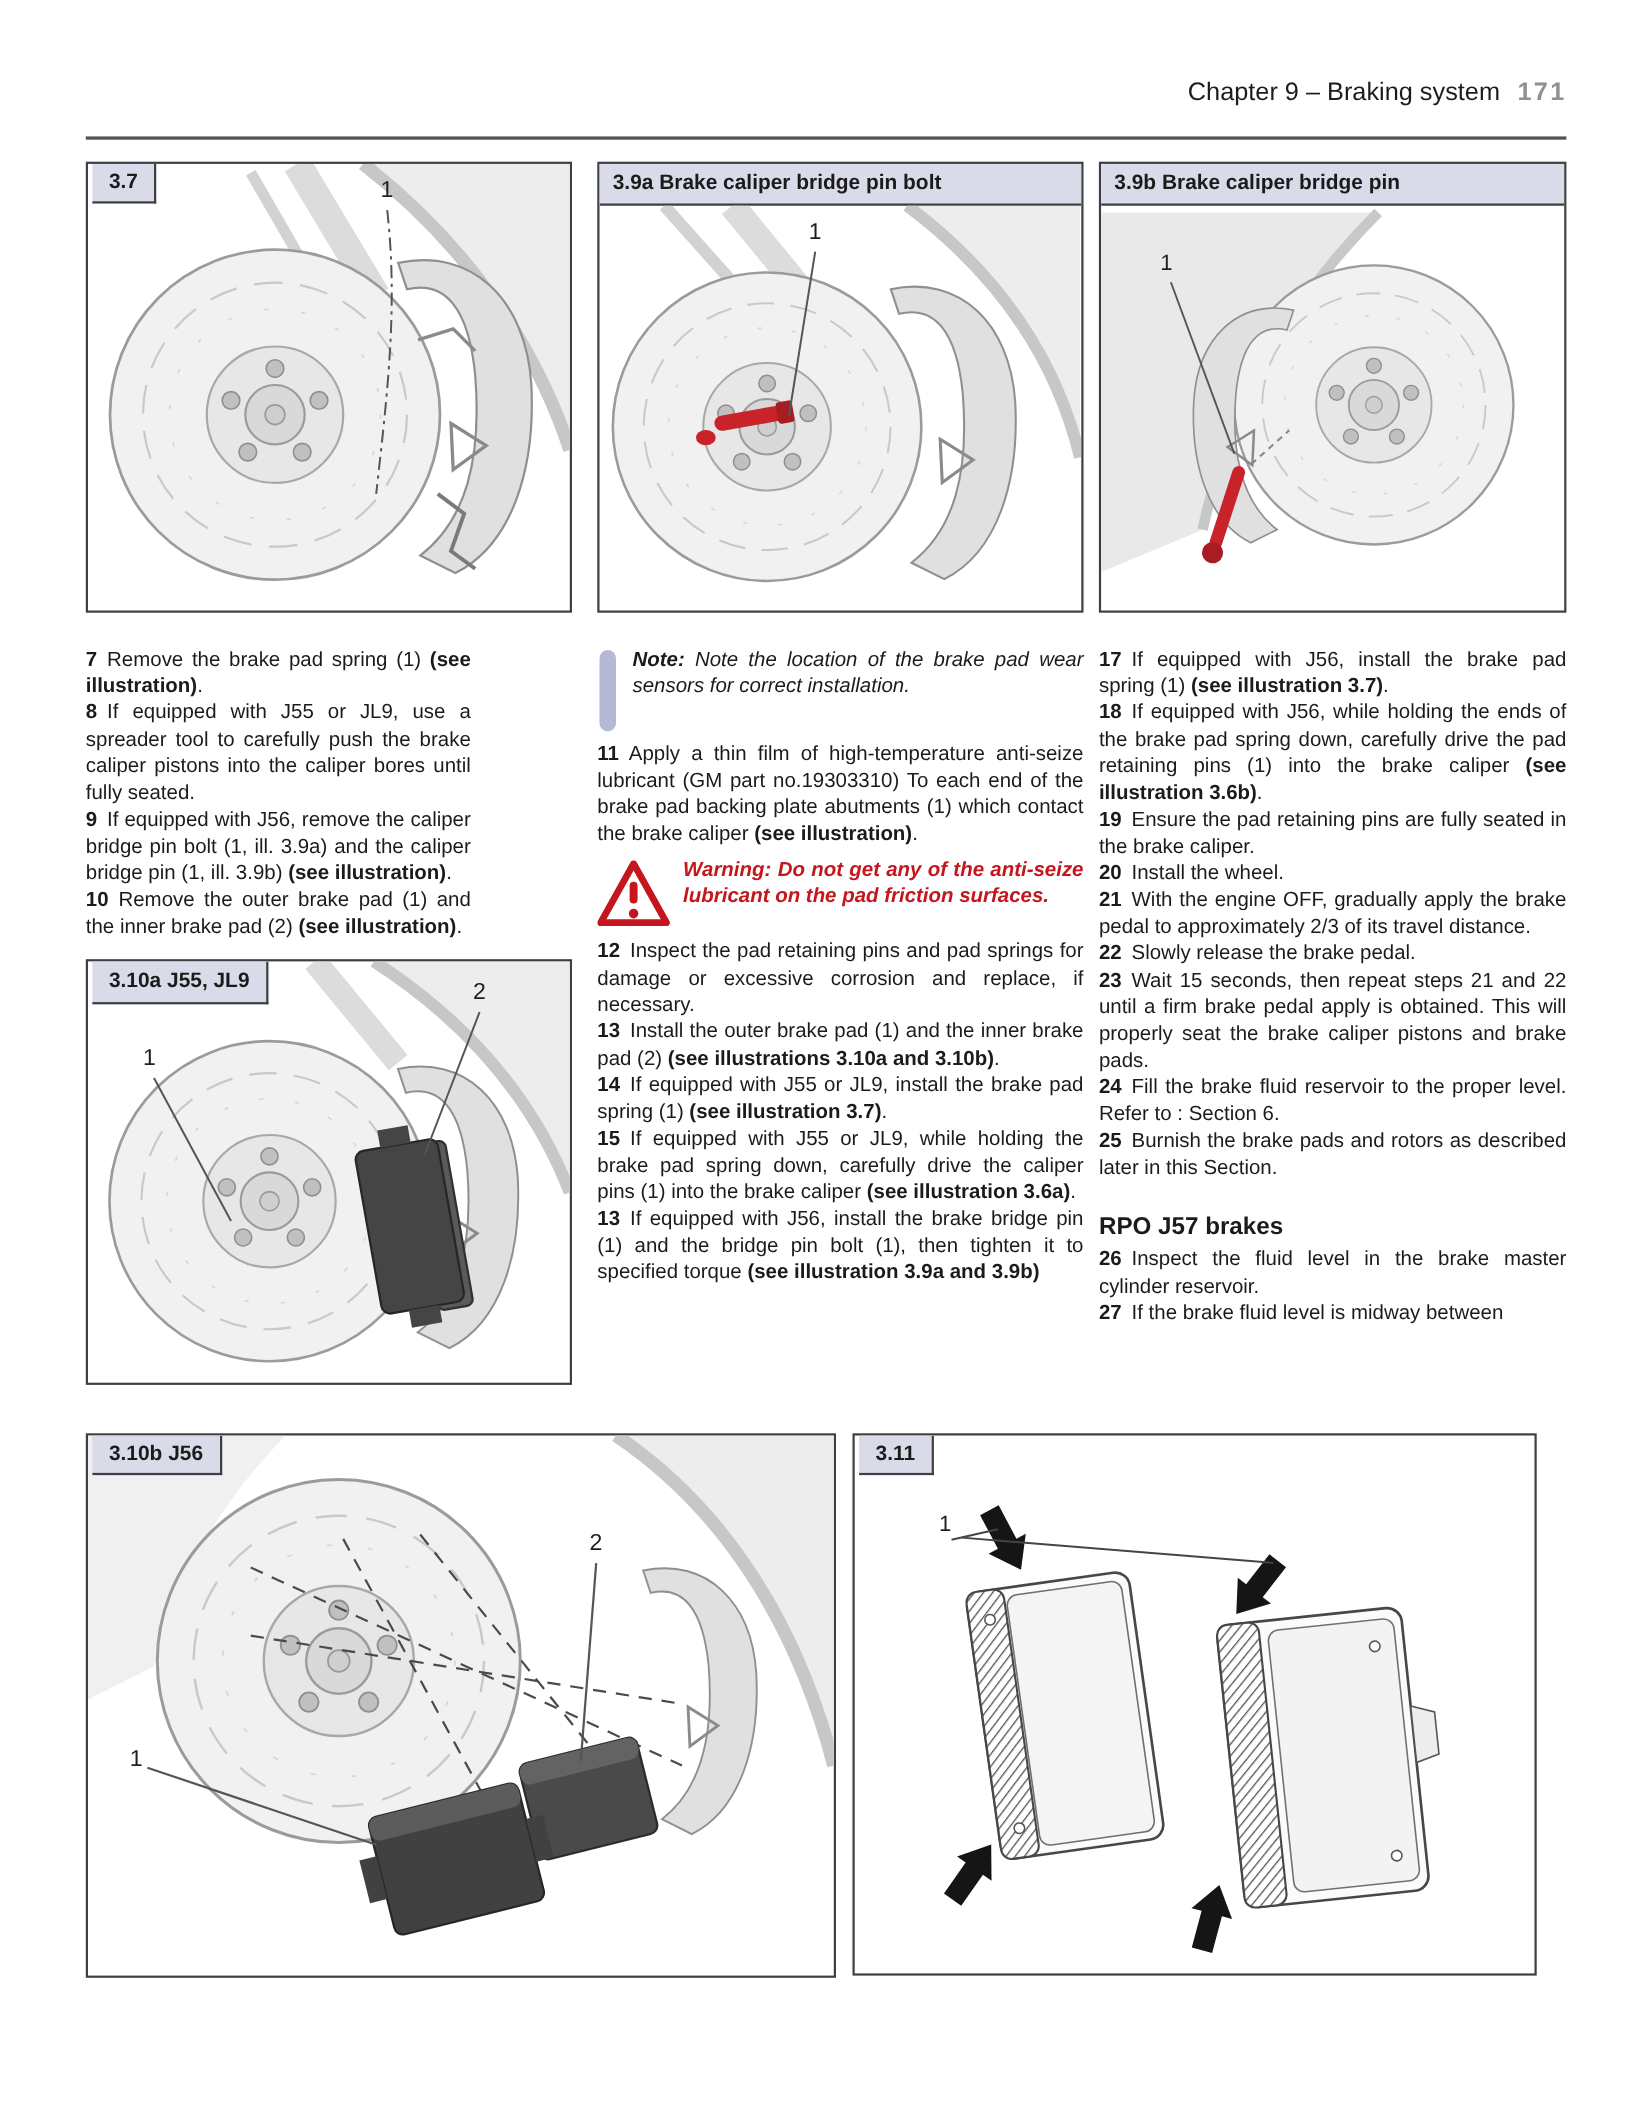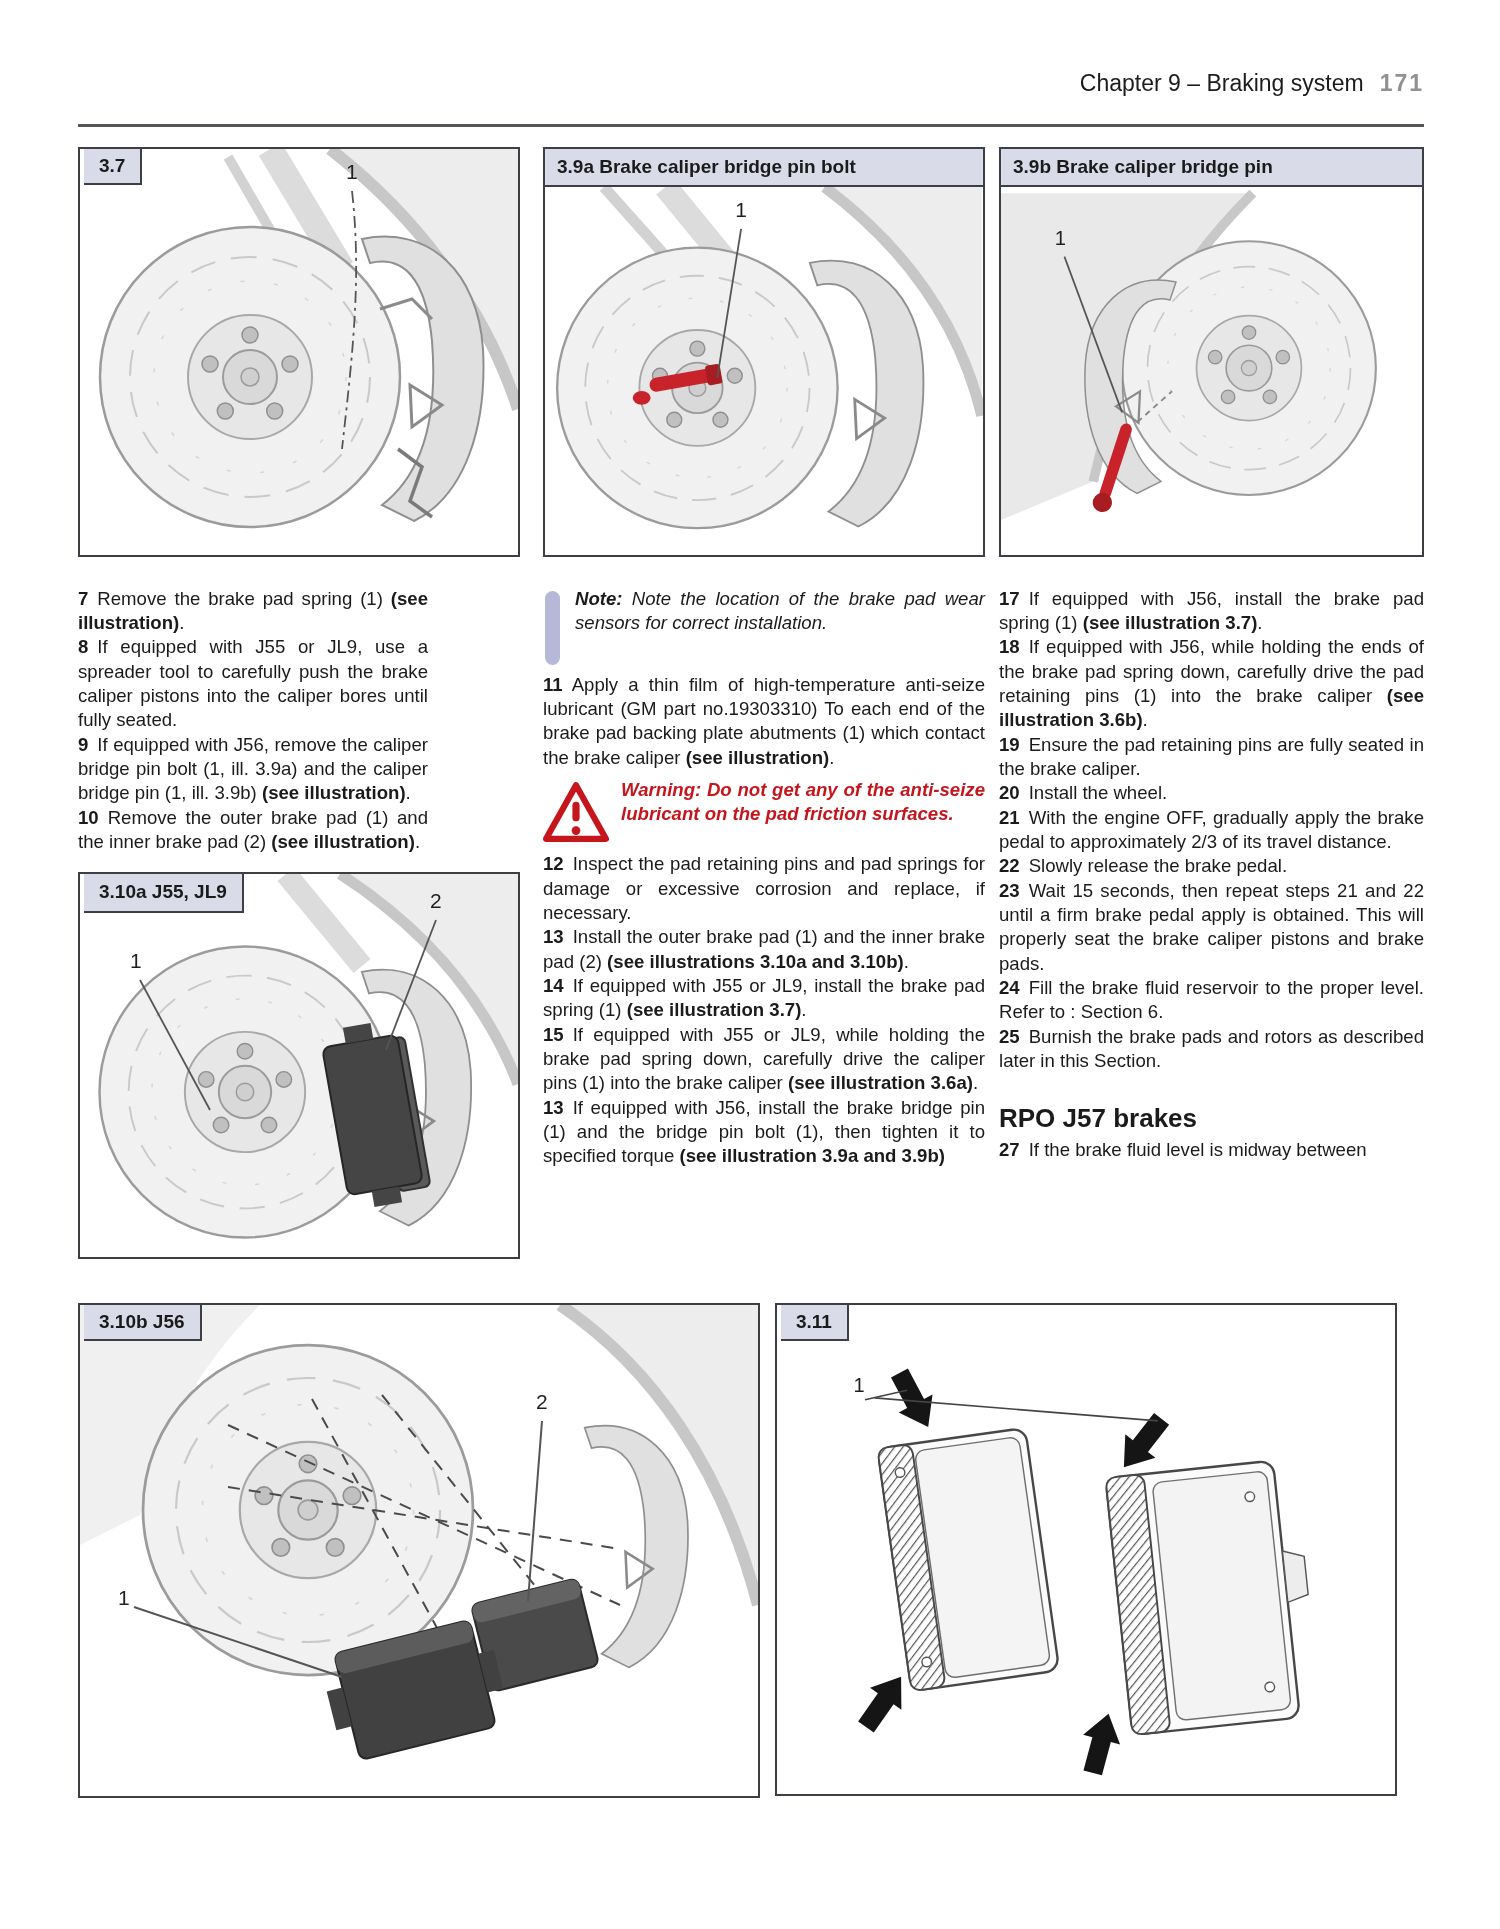--- a/index.html
+++ b/index.html
@@ -35,21 +35,21 @@
   .col{font-size:18.6px;line-height:1.31;}
   .left-col{width:442px;margin-right:23px;}
   .left-col .col-text{width:350px;}
   .mid-col{width:442px;margin-right:14px;}
   .right-col{width:425px;}
 
   .step{margin:0;text-align:justify;}
   .step-num{font-weight:bold;margin-right:9px;}
   .seg-b{font-weight:bold;}
   .h-italic{font-style:italic;font-size:22px;font-weight:normal;margin:7px 0 6px 0;}
-  .h-bold{font-size:26px;font-weight:bold;margin:28px 0 2px 0;}
+  .h-bold{font-size:22px;font-weight:bold;margin:28px 0 2px 0;}
 
   .note{display:flex;margin:0 0 8px 0;}
   .note-pill{flex:0 0 15px;height:74px;border-radius:8px;background:var(--note-pill);margin:4px 15px 0 2px;}
   .note-text{margin:0;font-style:italic;text-align:justify;}
   .warning{display:flex;margin:8px 0 4px 0;}
   .warn-icon{flex:0 0 66px;margin:4px 12px 0 0;}
   .warn-text{margin:0;color:var(--warning-red);font-weight:bold;font-style:italic;text-align:justify;}
 
   #fig-3-10a{width:442px;height:387px;margin-top:18px;}
   .bottom-row{margin-top:44px;}
@@ -210,20 +210,21 @@
         <p class="step"><span class="step-num">17</span><span>If equipped with J56, install the brake pad spring (1) </span><span class="seg-b">(see illustration 3.7)</span><span>.</span></p>
         <p class="step"><span class="step-num">18</span><span>If equipped with J56, while holding the ends of the brake pad spring down, carefully drive the pad retaining pins (1) into the brake caliper </span><span class="seg-b">(see illustration 3.6b)</span><span>.</span></p>
         <p class="step"><span class="step-num">19</span><span>Ensure the pad retaining pins are fully seated in the brake caliper.</span></p>
         <p class="step"><span class="step-num">20</span><span>Install the wheel.</span></p>
         <p class="step"><span class="step-num">21</span><span>With the engine OFF, gradually apply the brake pedal to approximately 2/3 of its travel distance.</span></p>
         <p class="step"><span class="step-num">22</span><span>Slowly release the brake pedal.</span></p>
         <p class="step"><span class="step-num">23</span><span>Wait 15 seconds, then repeat steps 21 and 22 until a firm brake pedal apply is obtained. This will properly seat the brake caliper pistons and brake pads.</span></p>
         <p class="step"><span class="step-num">24</span><span>Fill the brake fluid reservoir to the proper level. Refer to : Section 6.</span></p>
         <p class="step"><span class="step-num">25</span><span>Burnish the brake pads and rotors as described later in this Section.</span></p>
         <h2 class="h-bold">RPO J57 brakes</h2>
+        <p class="step"><span class="step-num">26</span><span>Inspect the fluid level in the brake master cylinder reservoir.</span></p>
         <p class="step"><span class="step-num">27</span><span>If the brake fluid level is midway between</span></p>
       </div>
   </div>
 
   <div class="figure-row bottom-row">
 
     <figure id="fig-3-10b">
       <div class="corner-label">3.10b J56</div>
       <svg class="art" viewBox="0 0 678 491">
         <path d="M480,0 L678,0 L678,290 C640,160 570,60 480,0 Z" fill="#ededed"></path>

